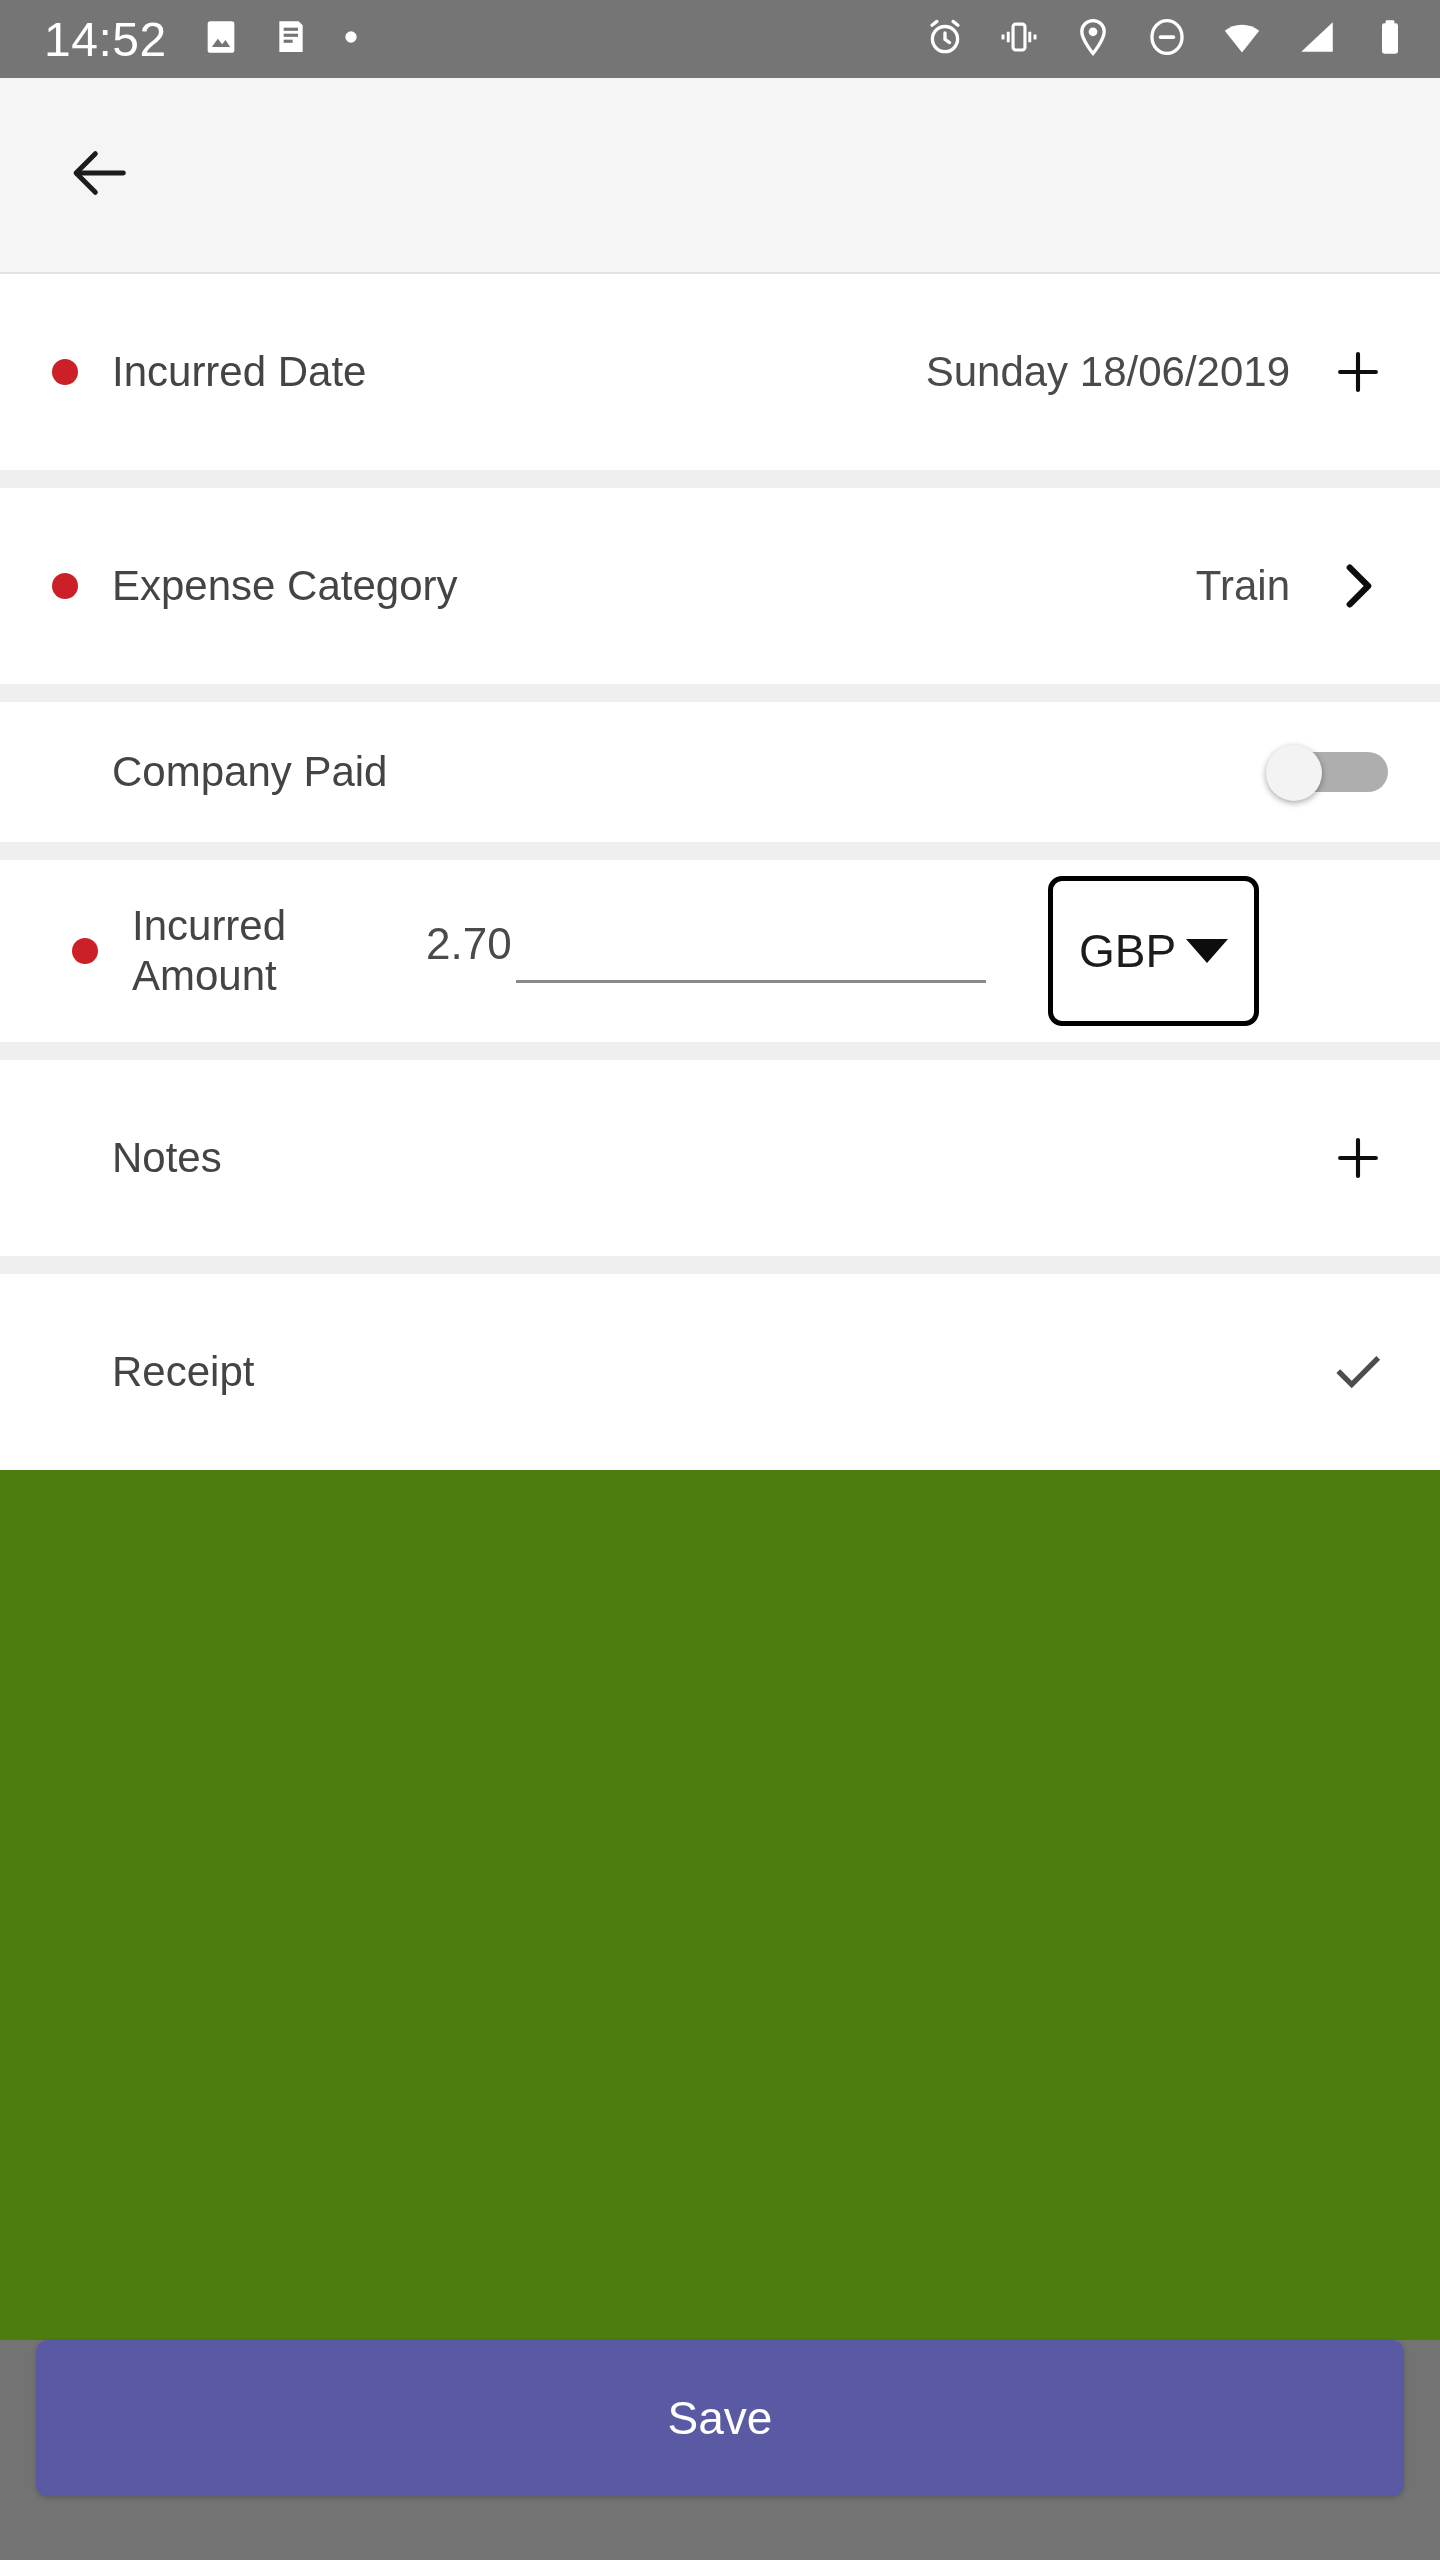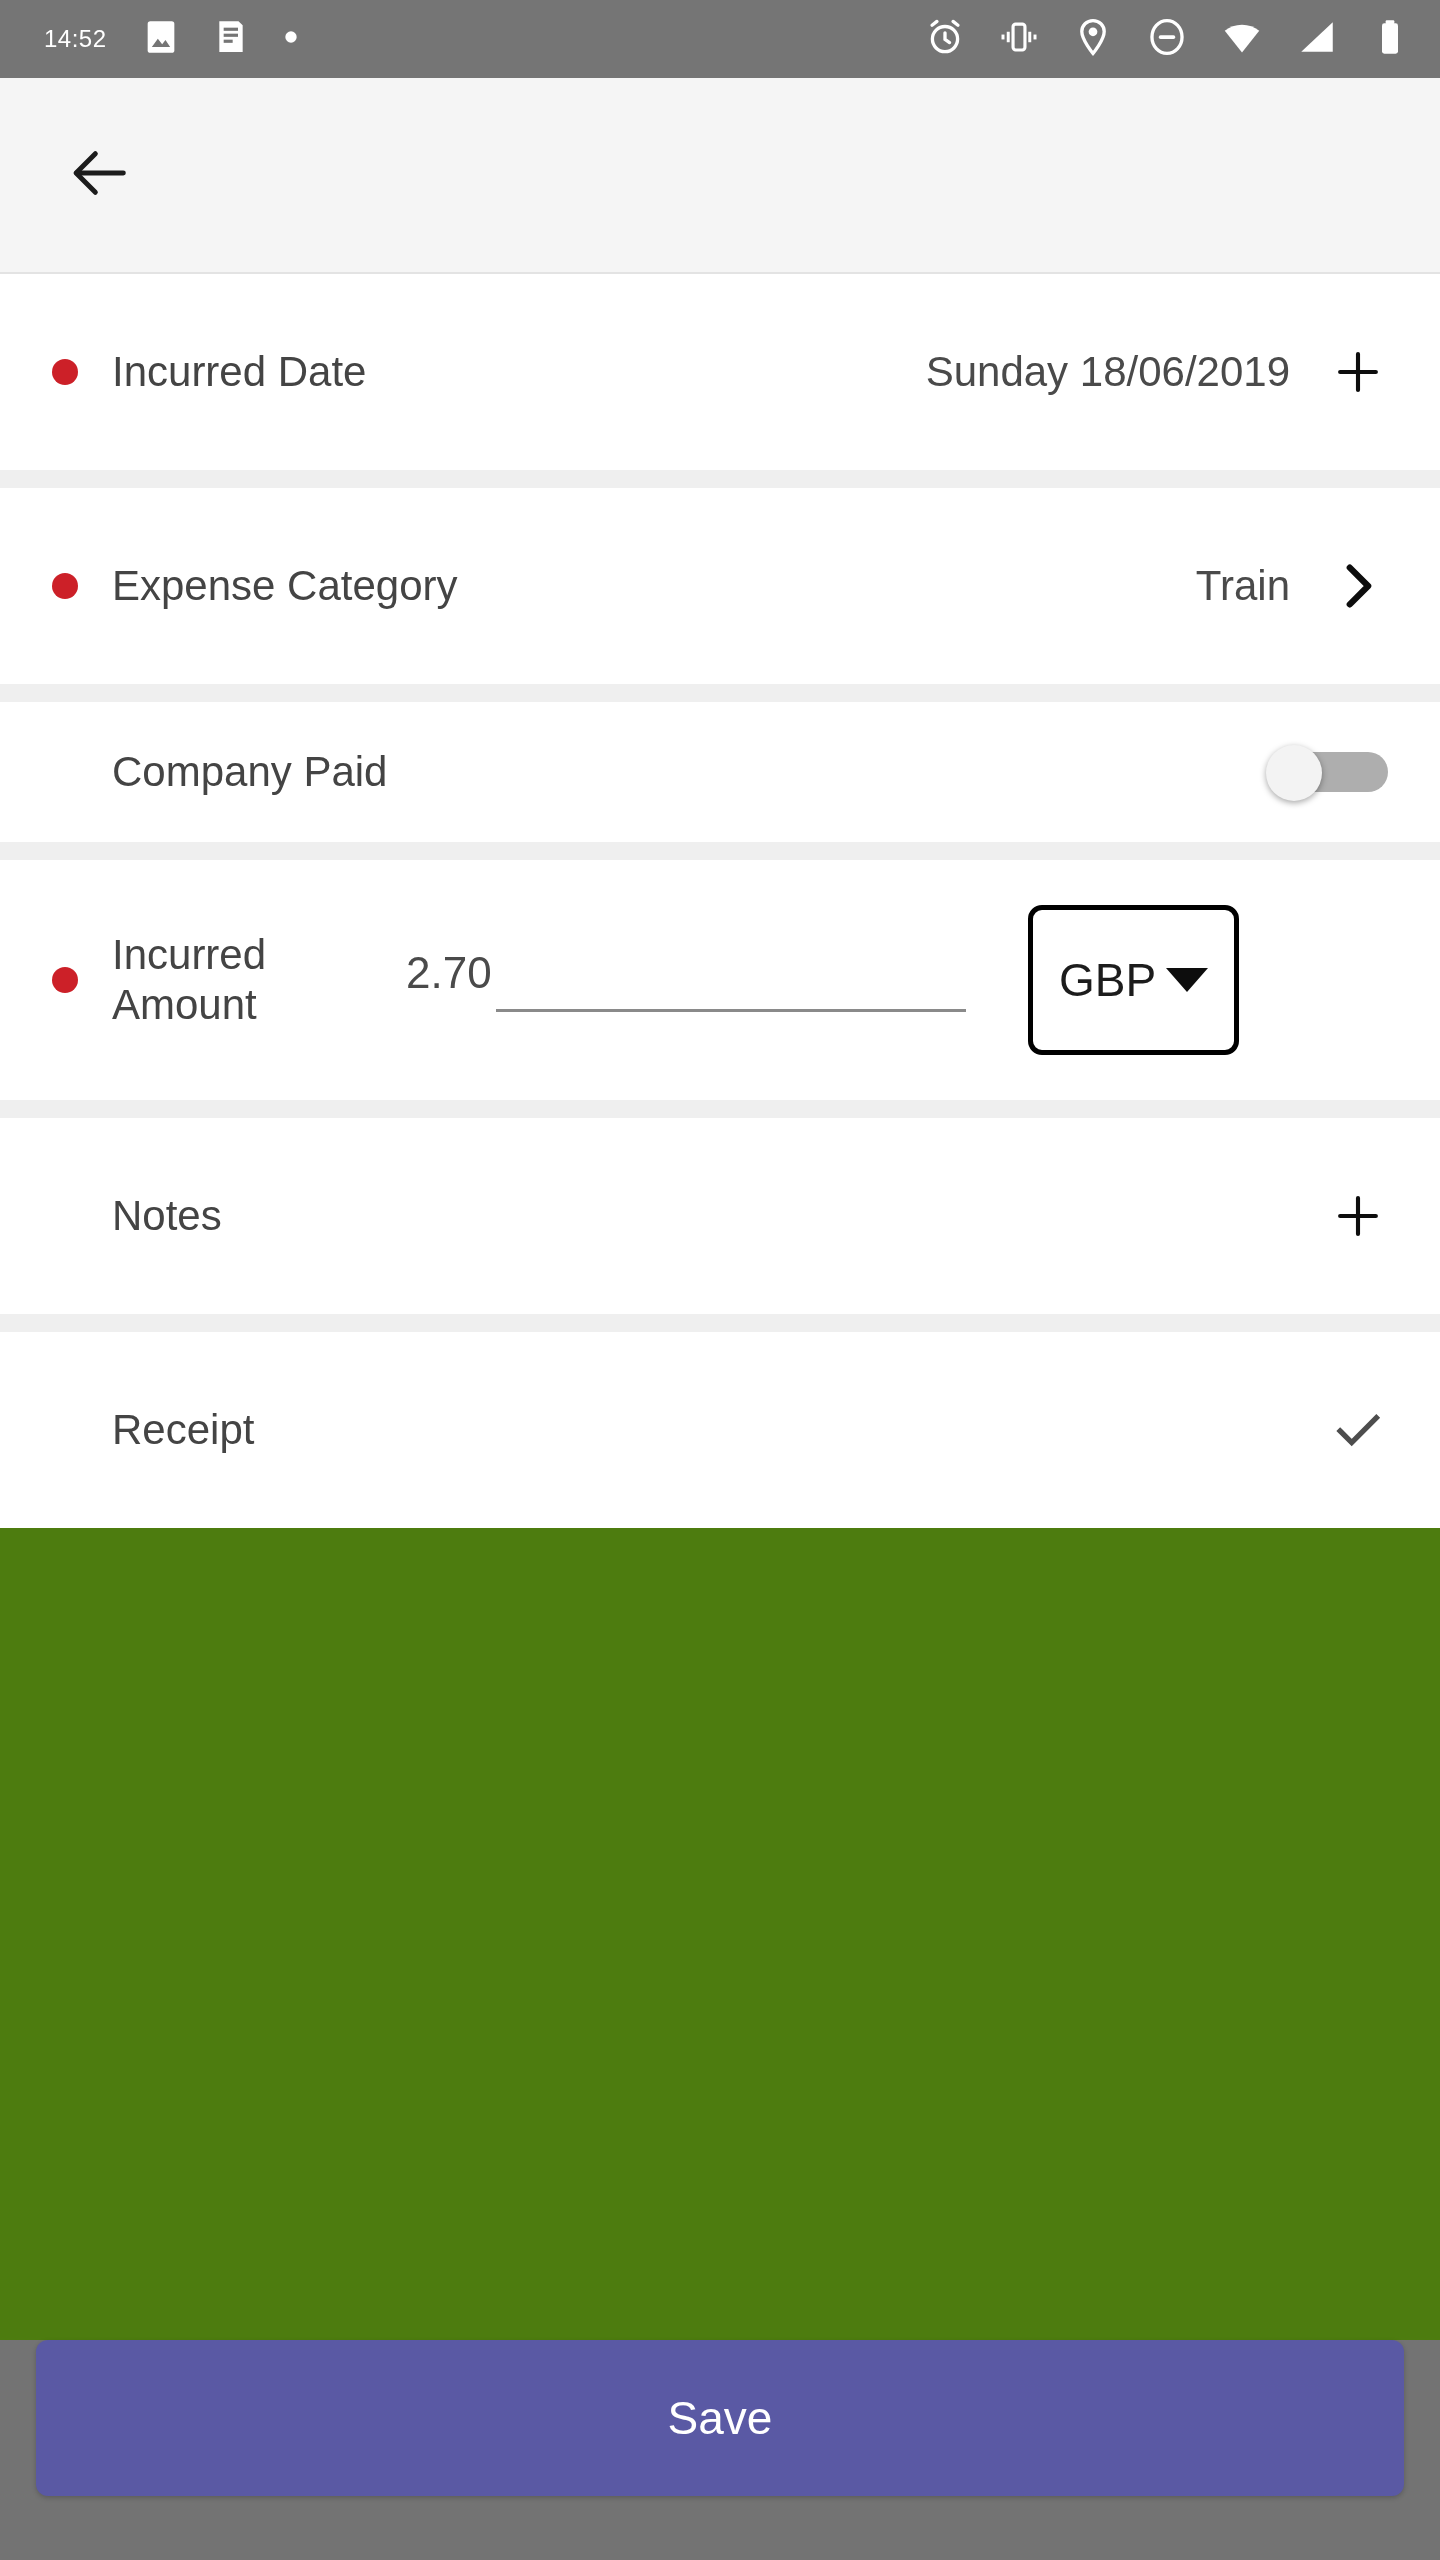--- a/index.html
+++ b/index.html
@@ -18,21 +18,21 @@
 
   
   .status-bar {
     height: 78px; flex: 0 0 78px;
     background: #757575;
     display: flex; align-items: center;
     padding: 0 30px 0 44px;
     color: #ffffff;
   }
   .status-clock {
-    font-size: 24px; letter-spacing: 0.5px;
+    font-size: 48px; letter-spacing: 0.5px;
     font-weight: 400; color: #ffffff;
     margin-right: 34px;
   }
   .status-left-icons { display: flex; align-items: center; gap: 30px; }
   .status-right-icons {
     margin-left: auto;
     display: flex; align-items: center; gap: 32px;
   }
   .sicon { display: block; }
 
@@ -89,21 +89,21 @@
     width: 60px; height: 60px;
     display: flex; align-items: center; justify-content: center;
     flex: 0 0 60px;
     cursor: pointer;
   }
 
   
   .row-date     { height: 196px; }
   .row-category { height: 196px; }
   .row-company  { height: 140px; }
-  .row-amount   { height: 240px; }
+  .row-amount   { height: 182px; padding-left: 20px; }
   .row-notes    { height: 196px; }
   .row-receipt  { height: 196px; }
 
   
   .toggle {
     margin-left: auto;
     position: relative;
     width: 122px; height: 54px;
     flex: 0 0 122px;
     cursor: pointer;

